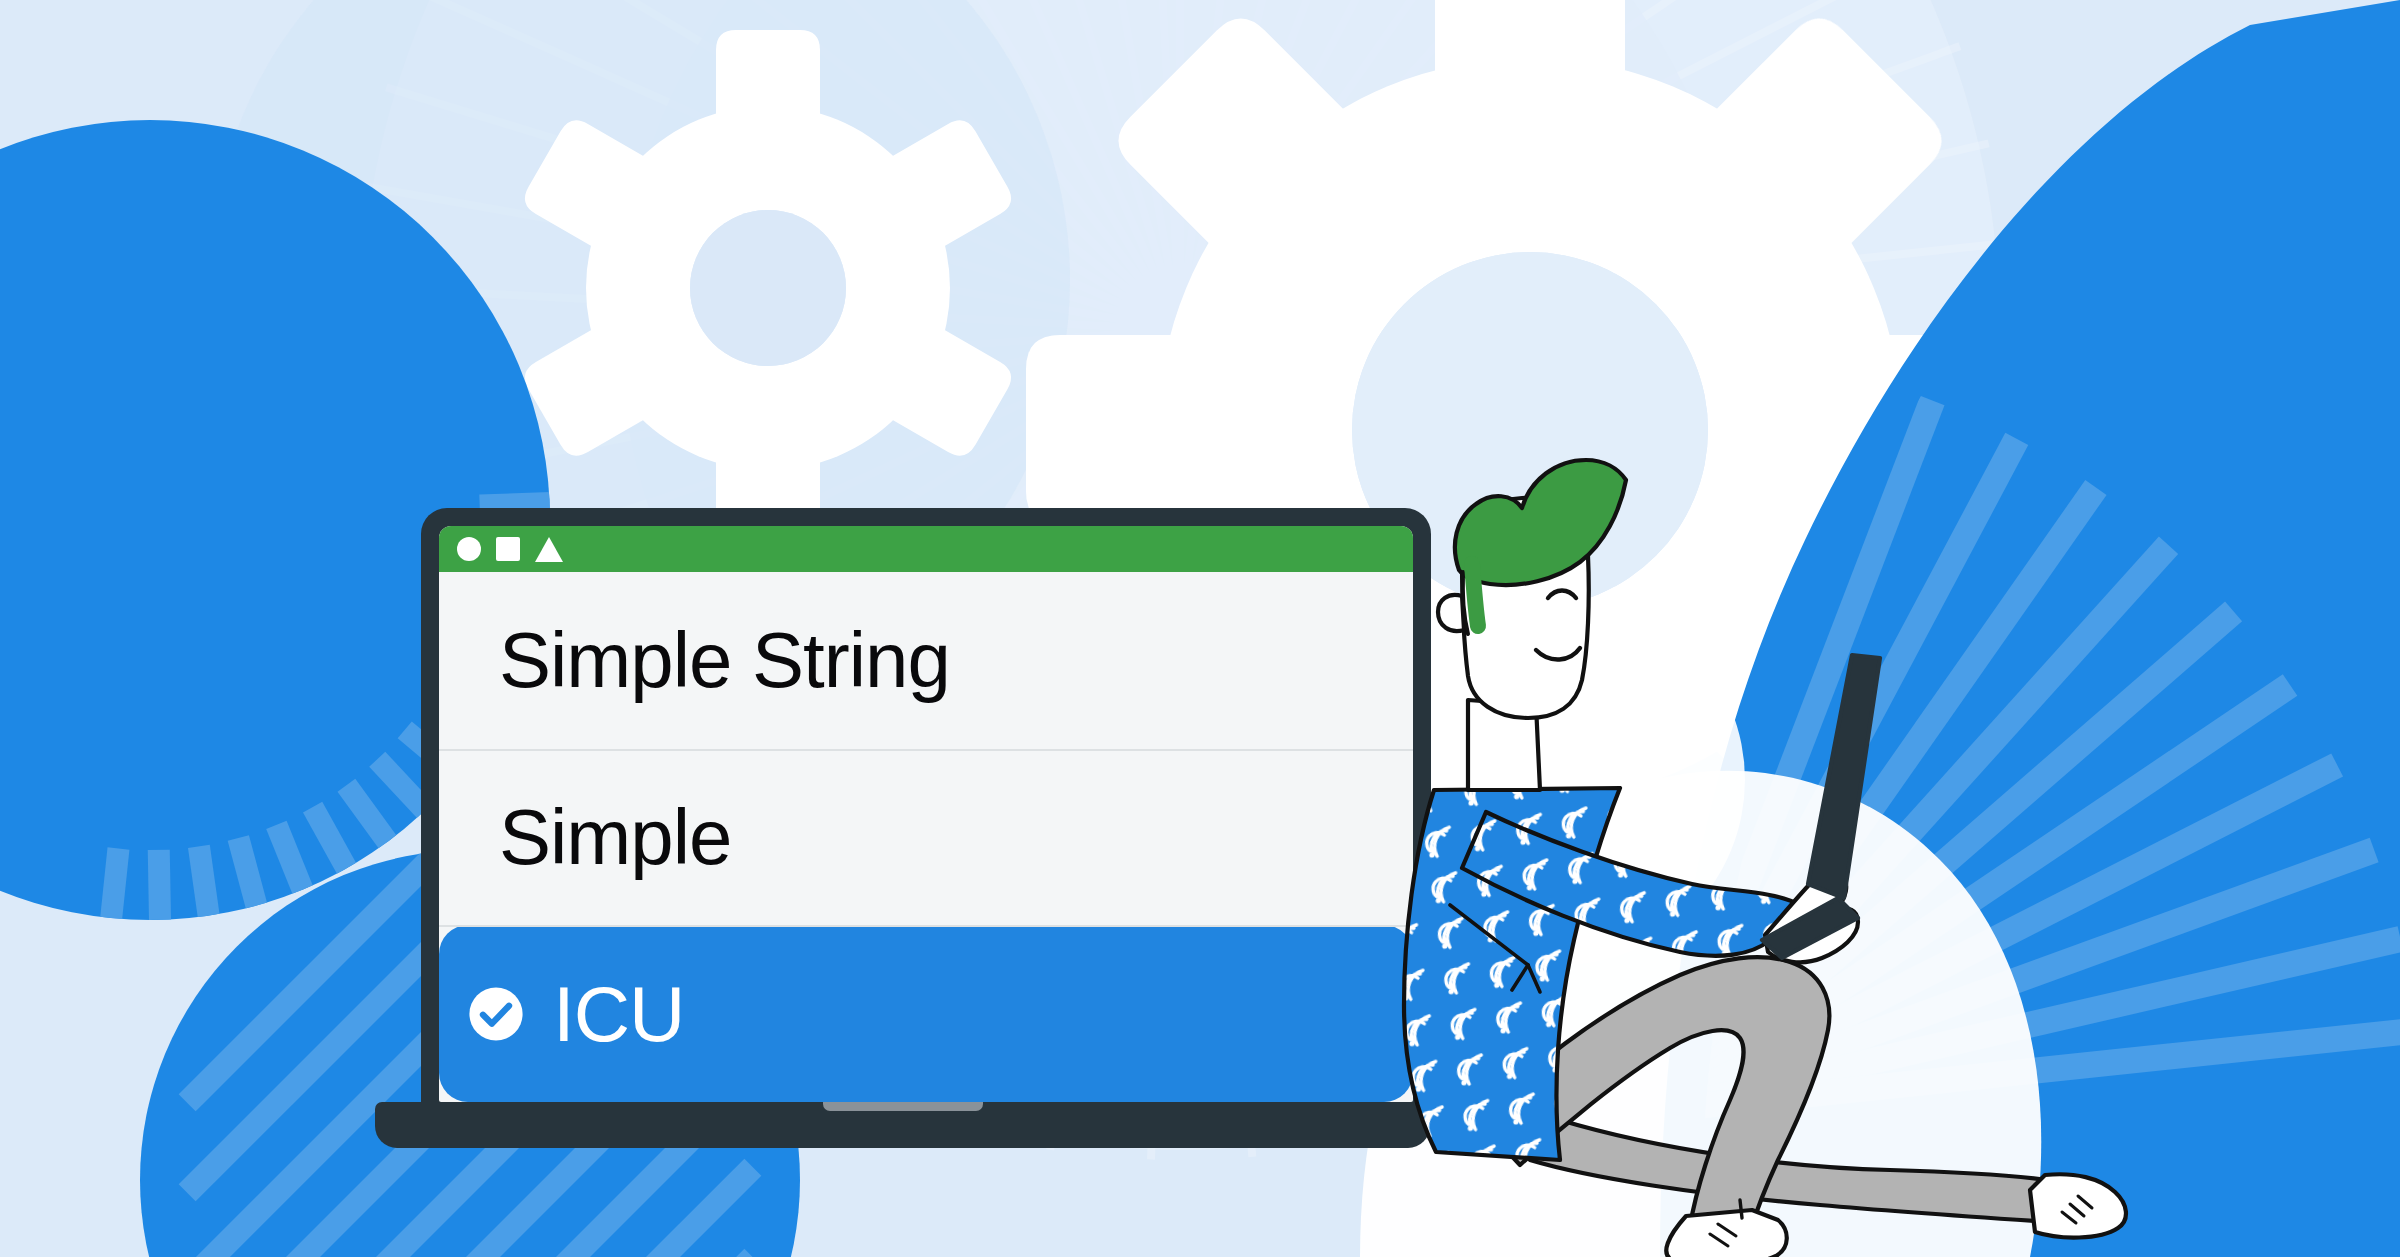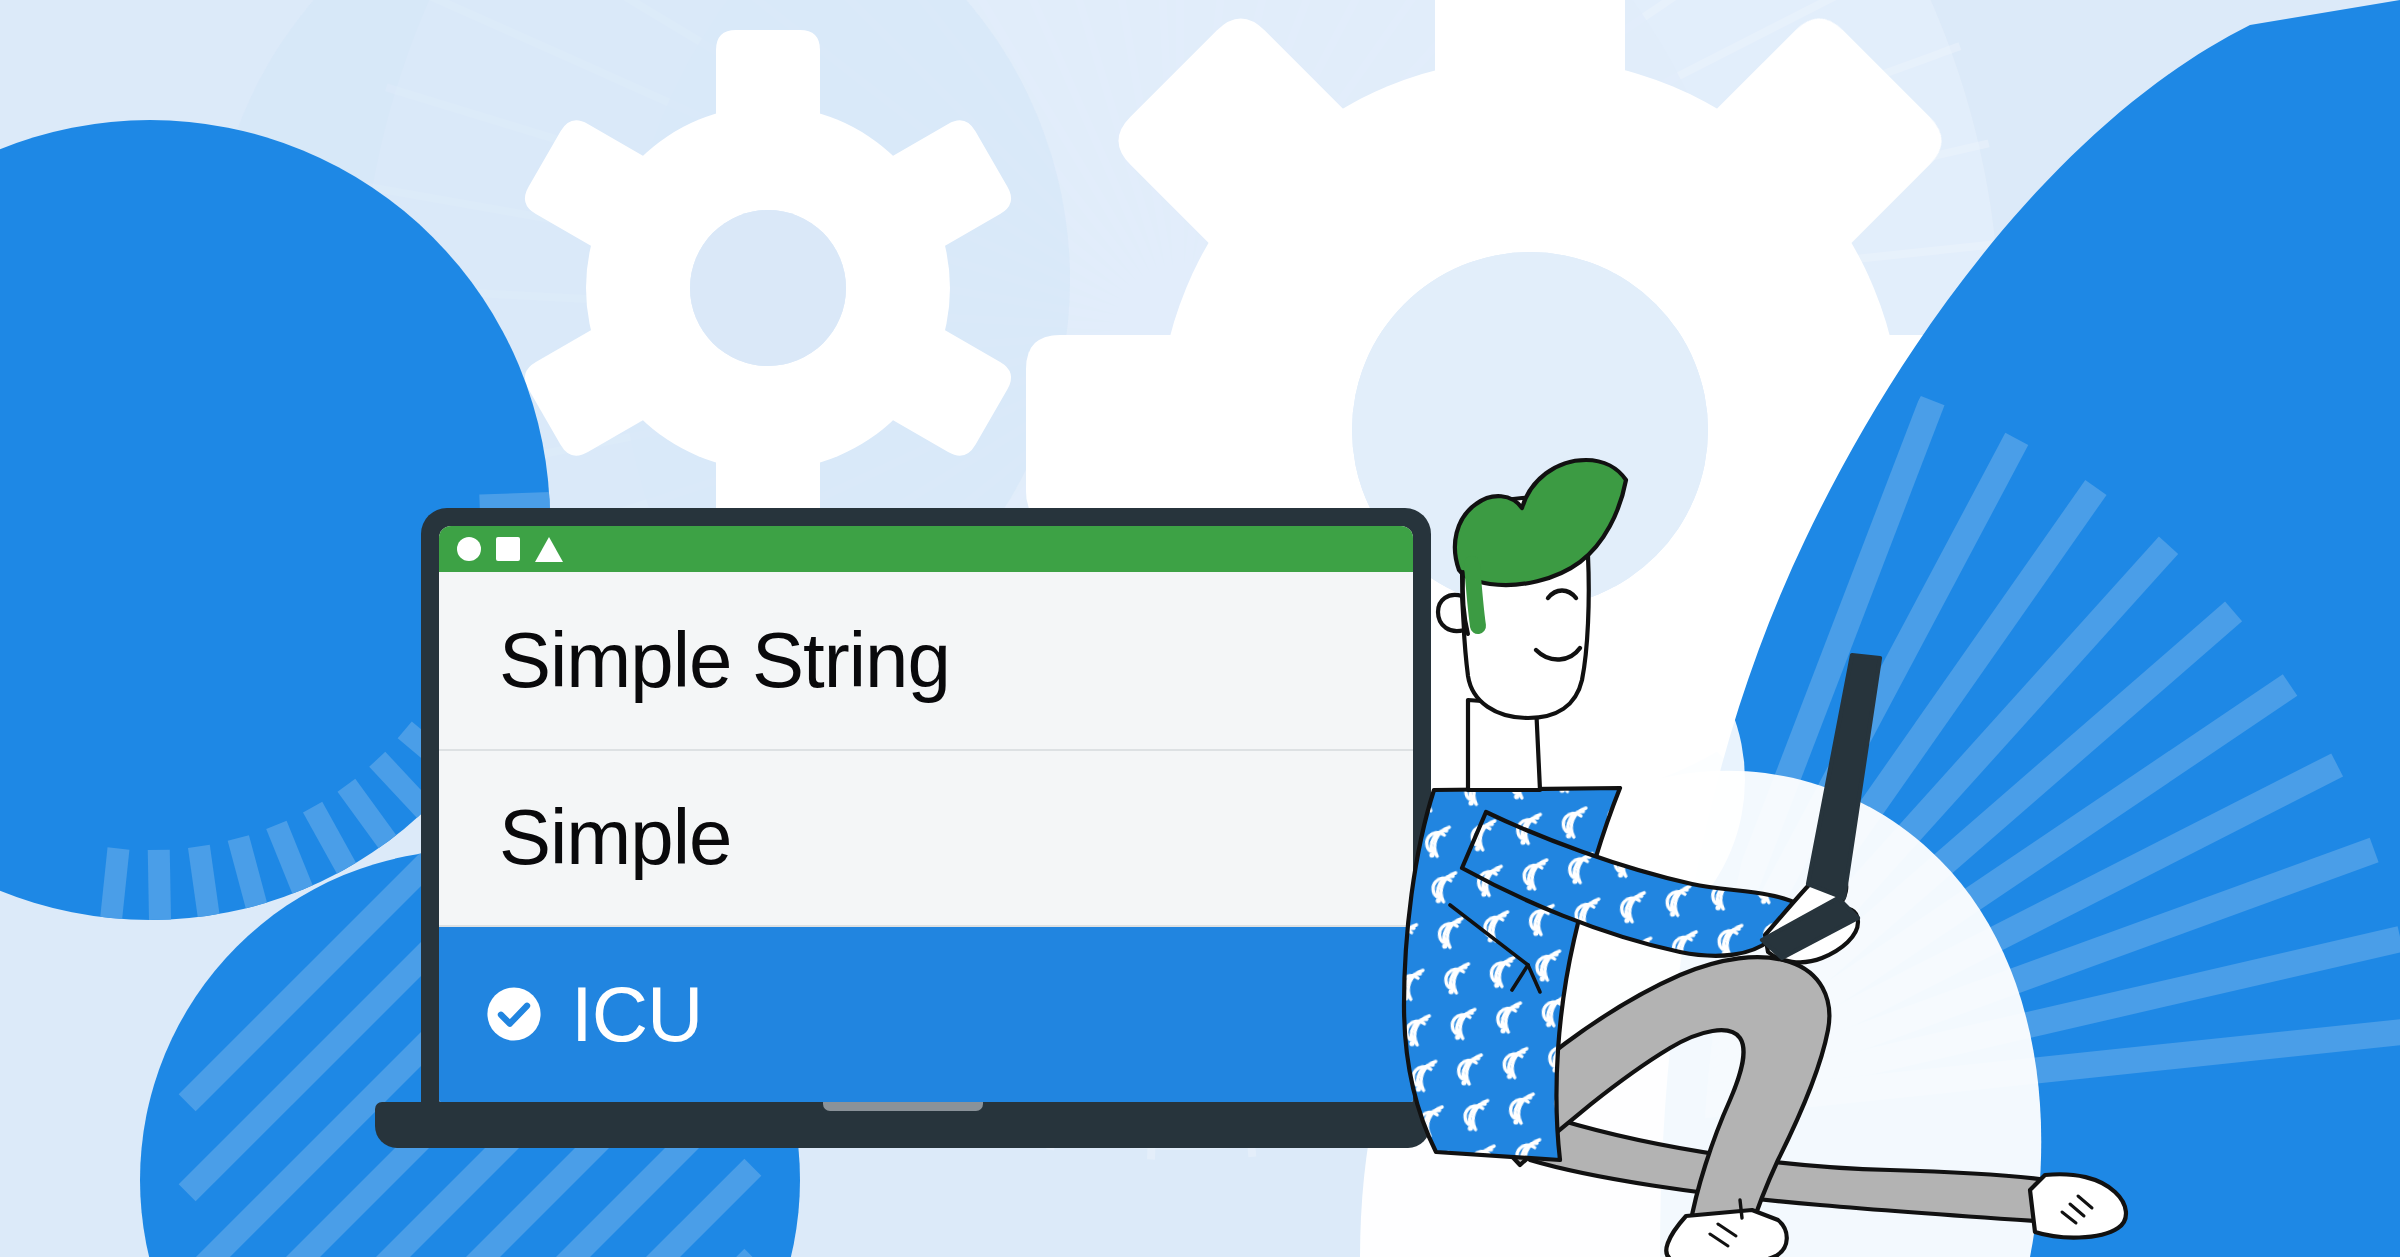--- a/index.html
+++ b/index.html
@@ -39,33 +39,33 @@
     width:0; height:0; background:transparent;
     border-left:14px solid transparent; border-right:14px solid transparent;
     border-bottom:25px solid #FFFFFF;
   }
 
   #list { flex:1 1 auto; display:flex; flex-direction:column; }
 
   .row {
     flex:1 1 0; display:flex; align-items:center;
     padding-left:60px; gap:28px;
-    background:#F4F6F7; position:relative;
+    background:#F4F6F7; position:relative;border-radius:29px;
   }
   .row + .row::before {
     content:""; position:absolute; left:0; right:0; top:0;
     height:2px; background:#DDE1E3;
   }
   .row-label {
     font-size:78px; font-weight:400; color:#09090B;
     letter-spacing:-1px; line-height:1; white-space:nowrap;
   }
   .row.selected { background:#2185E0; }
   .row.selected .row-label { color:#FFFFFF; }
-  .row.selected { padding-left:46px; }
+  .row.selected { padding-left:28px; }
 
   .check-icon { width:58px; height:58px; flex:0 0 58px; display:block; }
 
   #base {
     position:absolute; left:0; bottom:0; width:1055px; height:46px;
     background:#27343C; border-radius:7px 7px 22px 22px;
   }
   #trackpad {
     position:absolute; left:50%; top:0; transform:translateX(-50%);
     width:160px; height:9px; background:#8A9299; border-radius:0 0 7px 7px;

